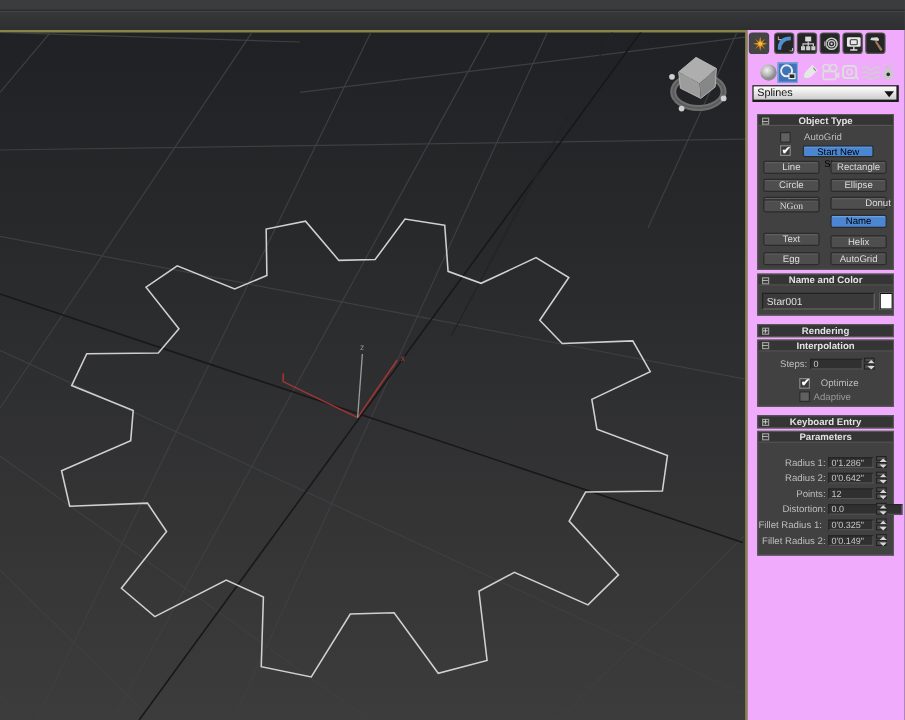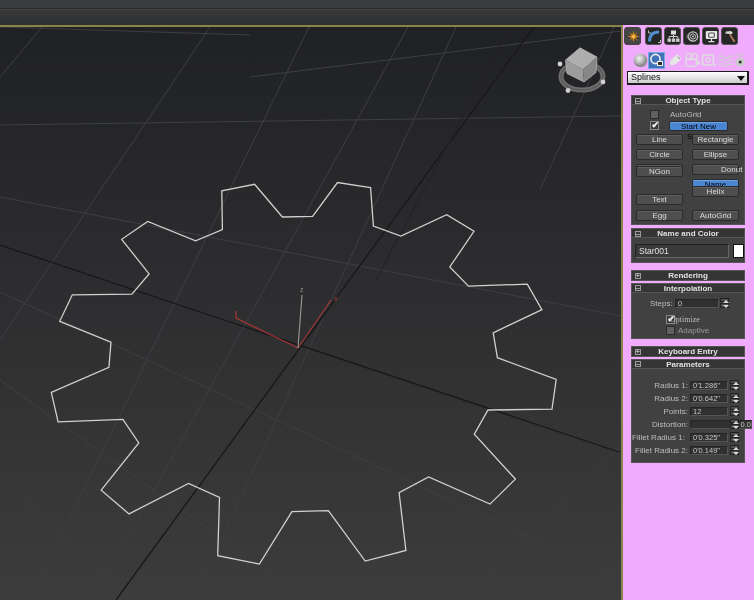--- a/index.html
+++ b/index.html
@@ -168,43 +168,43 @@
       <div class="cb" style="left:18px; top:14px;"></div>
       <div class="lbl" style="left:38px; top:14px;">AutoGrid</div>
       <div class="cb checked" style="left:18px; top:25px;"></div>
       <div class="btn blue" style="left:37px; top:24.5px; width:59px; height:10px; font-size:8px;">Start New Shape</div>
       <div class="btn" style="left:4px; top:37.6px;">Line</div>
       <div class="btn" style="left:60px; top:37.6px;">Rectangle</div>
       <div class="btn" style="left:4px; top:52.8px;">Circle</div>
       <div class="btn" style="left:60px; top:52.8px;">Ellipse</div>
       <div class="btn" style="left:4px; top:68px;">Arc</div>
       <div class="btn" style="left:60px; top:68px;padding-left:28px;">Donut</div>
-      <div class="btn" style="left:4px; top:70px;">NGon</div>
+      <div class="btn" style="left:4px; top:70px;font-family:Liberation Serif, serif;">NGon</div>
       <div class="btn blue" style="left:60px; top:83.2px;">Name</div>
       <div class="btn" style="left:4px; top:98.4px;">Text</div>
-      <div class="btn" style="left:60px; top:90px;">Helix</div>
+      <div class="btn" style="left:60px; top:100px;">Helix</div>
       <div class="btn" style="left:4px; top:113.6px;">Egg</div>
       <div class="btn" style="left:60px; top:113.6px;">AutoGrid</div>
     </div>
 <div class="rollout" style="top:203px; height:35px;">
 <div class="rhead"><span class="pm">–</span>Name and Color</div>
       <div style="position:absolute; left:3px; top:15px; width:94px; height:14px; background:#3a3a3a; border:1px solid #222; border-right-color:#666; border-bottom-color:#666; color:#e0e0e0; font-size:8.5px; line-height:13px; padding-left:3px;">Star001</div>
       <div style="position:absolute; left:101px; top:15px; width:11px; height:14px; background:#ffffff; border:1px solid #111;"></div>
     </div>
 <div class="bar" style="top:244.5px;"><span class="pm">+</span>Rendering</div>
 <div class="rollout" style="top:257.5px; height:56px;">
 <div class="rhead"><span class="pm">–</span>Interpolation</div>
       <div class="lbl" style="left:18px; top:15.5px;">Steps:</div>
       <div class="field" style="left:43px; top:15px; width:44px;">0</div>
       <div class="spin" style="left:88px; top:15px;">
         <div class="up"></div>
         <div class="dn"></div>
       </div>
       <div class="cb checked" style="left:34px; top:31px;"></div>
-      <div class="lbl" style="left:38px; top:31px;font-family:Liberation Serif, serif;">Optimize</div>
+      <div class="lbl" style="left:52px; top:31px;">Optimize</div>
       <div class="cb" style="left:34px; top:42.5px;"></div>
       <div class="lbl" style="left:46px; top:42.5px; color:#9a9a9a;">Adaptive</div>
     </div>
 <div class="bar" style="top:320.5px;"><span class="pm">+</span>Keyboard Entry</div>
 <div class="rollout" style="top:333.5px; height:104px;">
 <div class="rhead"><span class="pm">–</span>Parameters</div>
       <div class="lbl" style="left:0; top:21px; width:56px; text-align:right;">Radius 1:</div>
       <div class="field" style="left:58px; top:21px; width:38px;">0'1.286"</div>
       <div class="spin" style="left:98px; top:21px;">
         <div class="up"></div>
@@ -216,21 +216,21 @@
         <div class="up"></div>
         <div class="dn"></div>
       </div>
       <div class="lbl" style="left:0; top:47px; width:56px; text-align:right;">Points:</div>
       <div class="field" style="left:58px; top:47px; width:38px;">12</div>
       <div class="spin" style="left:98px; top:47px;">
         <div class="up"></div>
         <div class="dn"></div>
       </div>
       <div class="lbl" style="left:0; top:60px; width:56px; text-align:right;">Distortion:</div>
-      <div class="field" style="left:58px; top:60px; width:62px;text-align:right;">0.0</div>
+      <div class="field" style="left:58px; top:60px; width:62px;">0.0</div>
       <div class="spin" style="left:98px; top:60px;">
         <div class="up"></div>
         <div class="dn"></div>
       </div>
       <div class="lbl" style="left:0; top:73px; width:56px; ">Fillet Radius 1:</div>
       <div class="field" style="left:58px; top:73px; width:38px;">0'0.325"</div>
       <div class="spin" style="left:98px; top:73px;">
         <div class="up"></div>
         <div class="dn"></div>
       </div>

